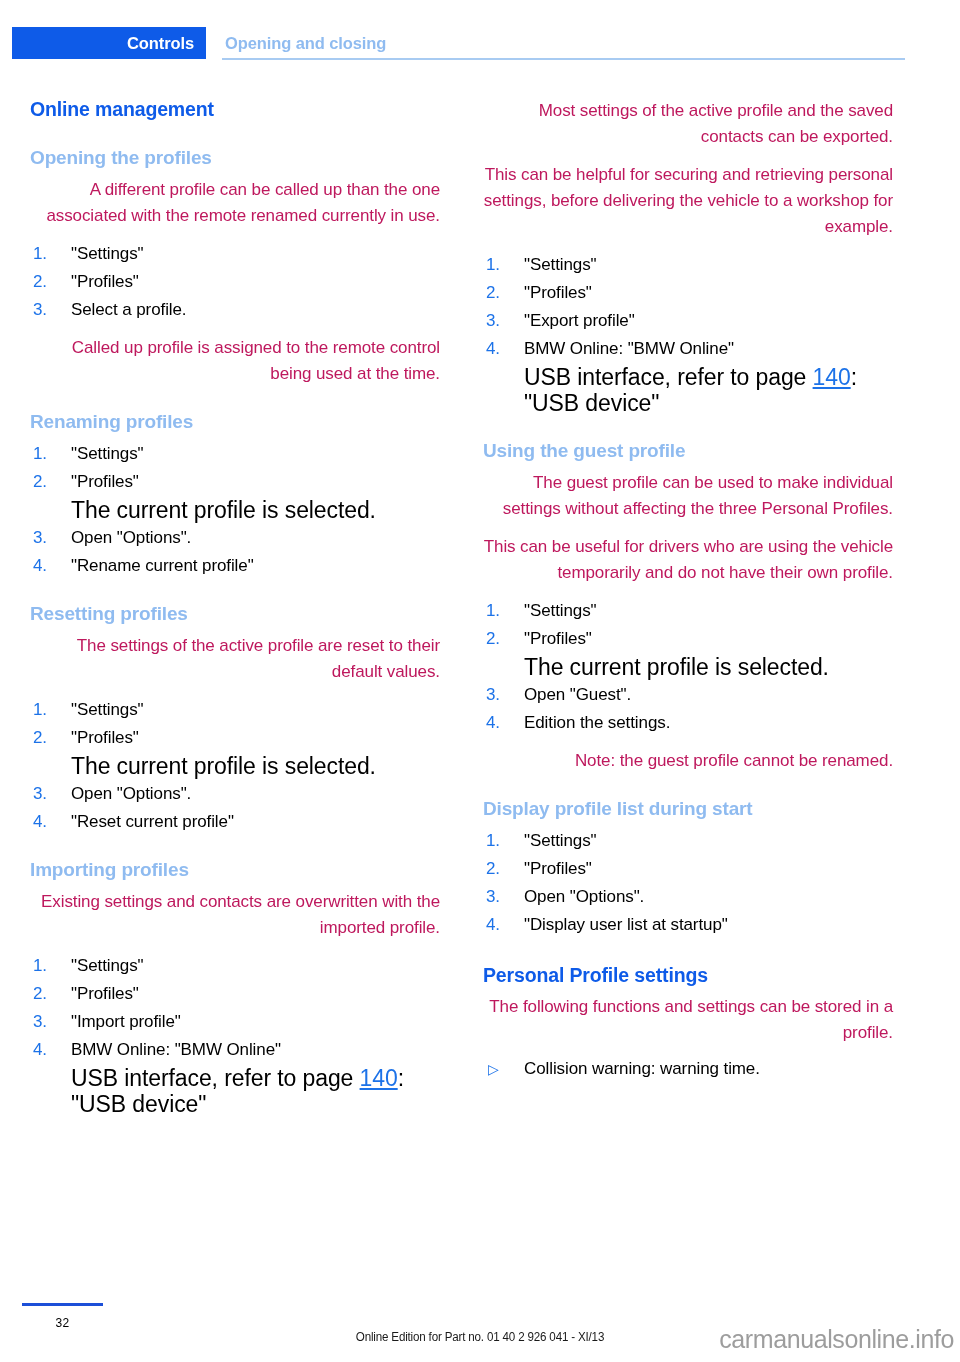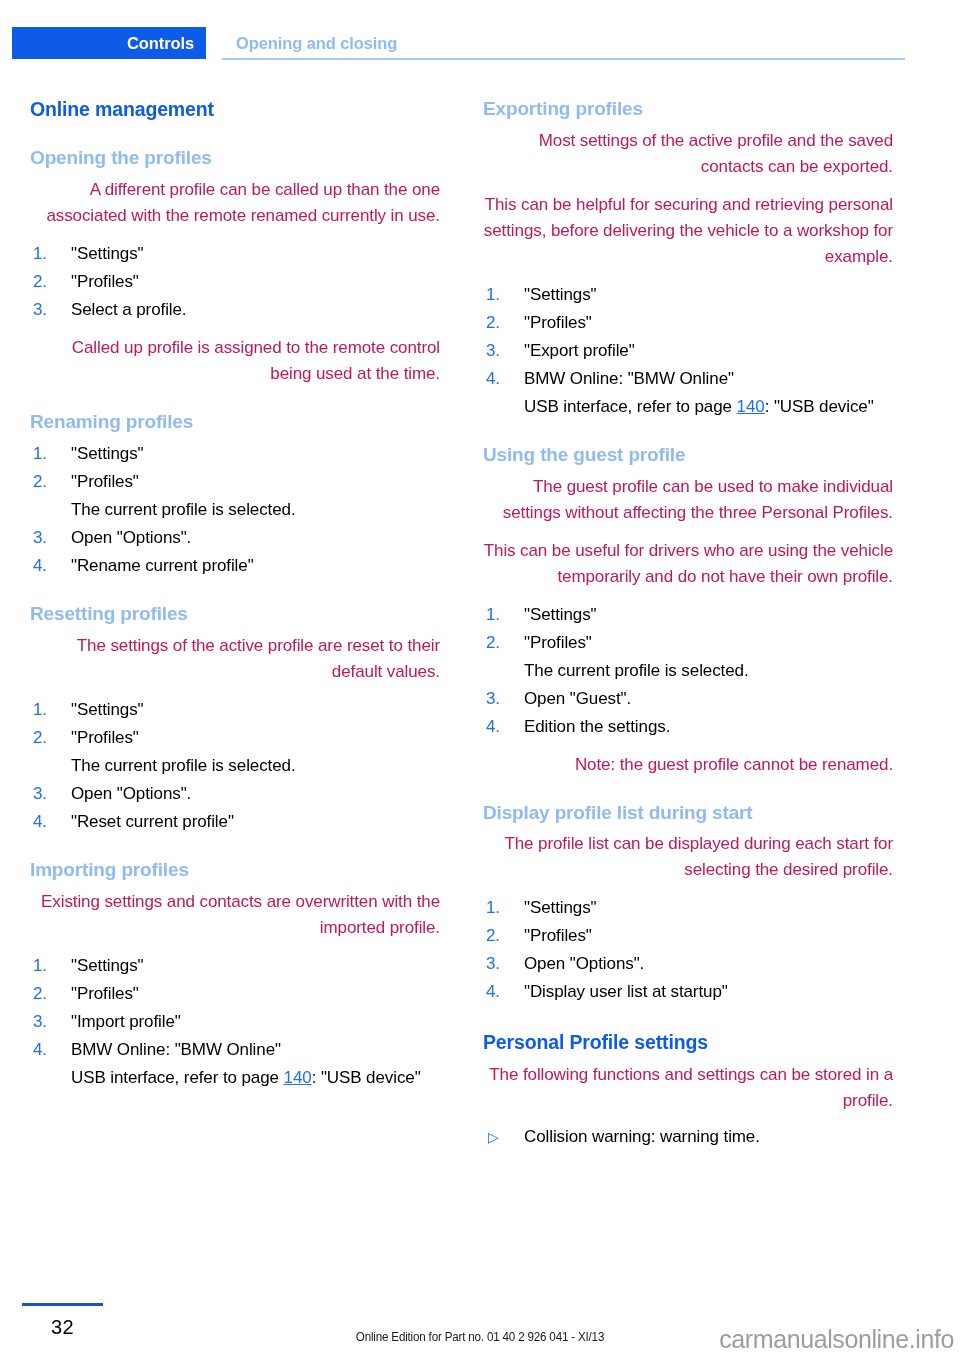--- a/index.html
+++ b/index.html
@@ -37,21 +37,21 @@
     padding-right: 12px;
   }
   .header-chapter-label {
     color: #ffffff;
     font-size: 16.5px;
     font-weight: bold;
     letter-spacing: -0.1px;
   }
   .header-section {
     position: absolute;
-    left: 236px;
+    left: 225px;
     top: 0;
     height: 32px;
     display: flex;
     align-items: center;
   }
   .header-section-label {
     color: #8FBBF0;
     font-size: 16.5px;
     font-weight: bold;
     letter-spacing: -0.1px;
@@ -136,21 +136,21 @@
   ol.steps li.step .num {
     position: absolute;
     left: 3px;
     top: 0;
     color: #1C72E8;
     font-size: 17px;
     line-height: 26px;
   }
   .step-note {
     padding-left: 41px;
-    font-size: 17px;
+    font-size: 23px;
     line-height: 26px;
     color: #000000;
     letter-spacing: -0.1px;
     margin-bottom: 2px;
   }
   ul.bullets {
     margin: 4px 0 0 0;
     padding: 0;
     list-style: none;
   }
@@ -180,21 +180,21 @@
     width: 81px;
     height: 3px;
     background: #1C4FD8;
   }
   .folio {
     position: absolute;
     left: 22px;
     top: 1316px;
     width: 81px;
     text-align: center;
-    font-size: 20px;
+    font-size: 12px;
     color: #000000;
     letter-spacing: 0.3px;
   }
   .edition-note {
     position: absolute;
     left: 0;
     top: 1330px;
     width: 960px;
     text-align: center;
     font-size: 12.5px;
@@ -314,21 +314,20 @@
       </li>
       <li class="step-note">
         <span>USB interface, refer to page </span><a class="pageref" href="#">140</a><span>: "USB device"</span>
       </li>
     </ol>
 
   </div>
 
   <div class="col col-right">
 
-    <h2 class="h-sub first">Exporting profiles</h2>
     <p class="para">Most settings of the active profile and the saved contacts can be exported.</p>
     <p class="para">This can be helpful for securing and retrieving personal settings, before delivering the vehicle to a workshop for example.</p>
     <ol class="steps">
       <li class="step">
         <span class="num">1.</span>
         <span>"Settings"</span>
       </li>
       <li class="step">
         <span class="num">2.</span>
         <span>"Profiles"</span>
@@ -364,21 +363,20 @@
         <span>Open "Guest".</span>
       </li>
       <li class="step">
         <span class="num">4.</span>
         <span>Edition the settings.</span>
       </li>
     </ol>
     <p class="para">Note: the guest profile cannot be renamed.</p>
 
     <h2 class="h-sub">Display profile list during start</h2>
-    <p class="para">The profile list can be displayed during each start for selecting the desired profile.</p>
     <ol class="steps">
       <li class="step">
         <span class="num">1.</span>
         <span>"Settings"</span>
       </li>
       <li class="step">
         <span class="num">2.</span>
         <span>"Profiles"</span>
       </li>
       <li class="step">

